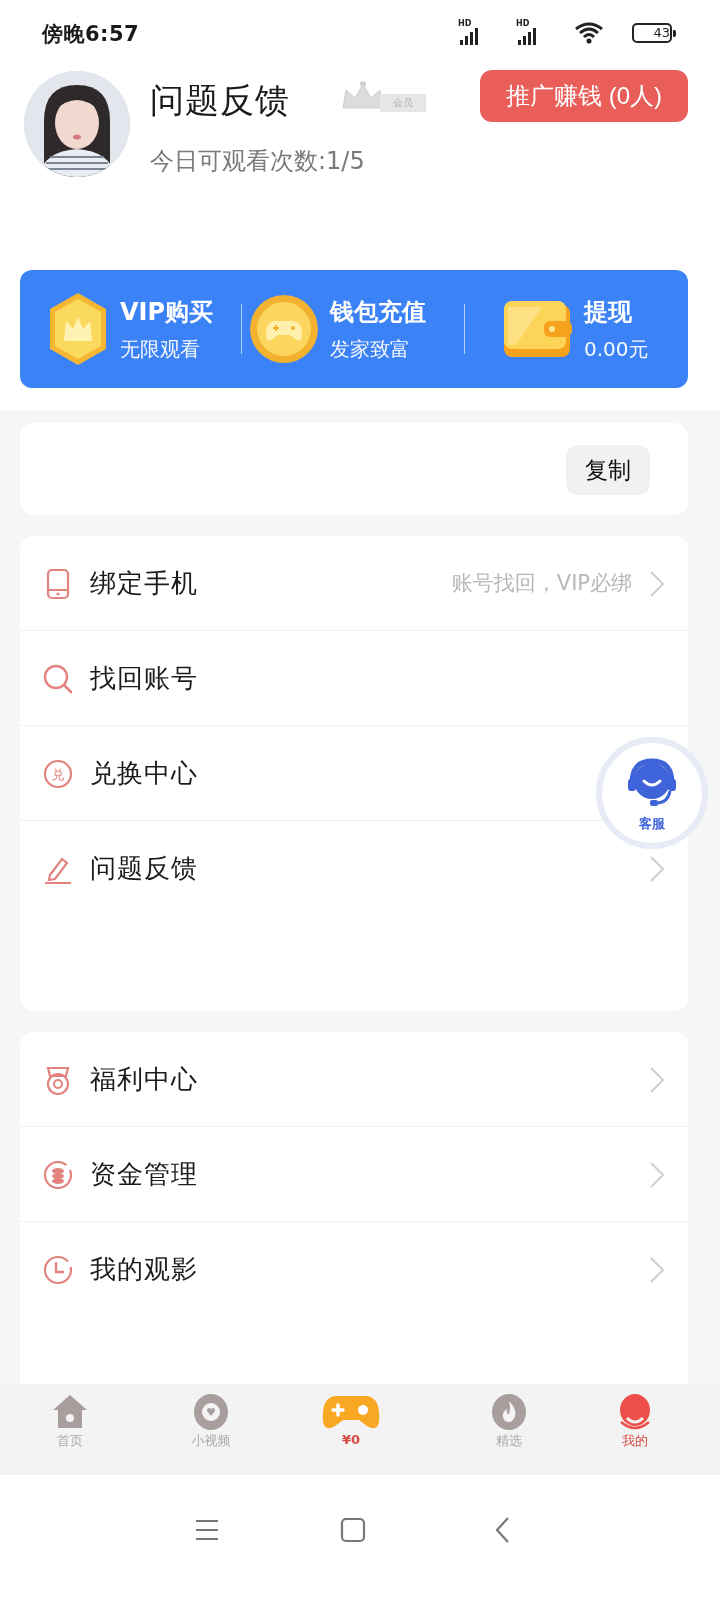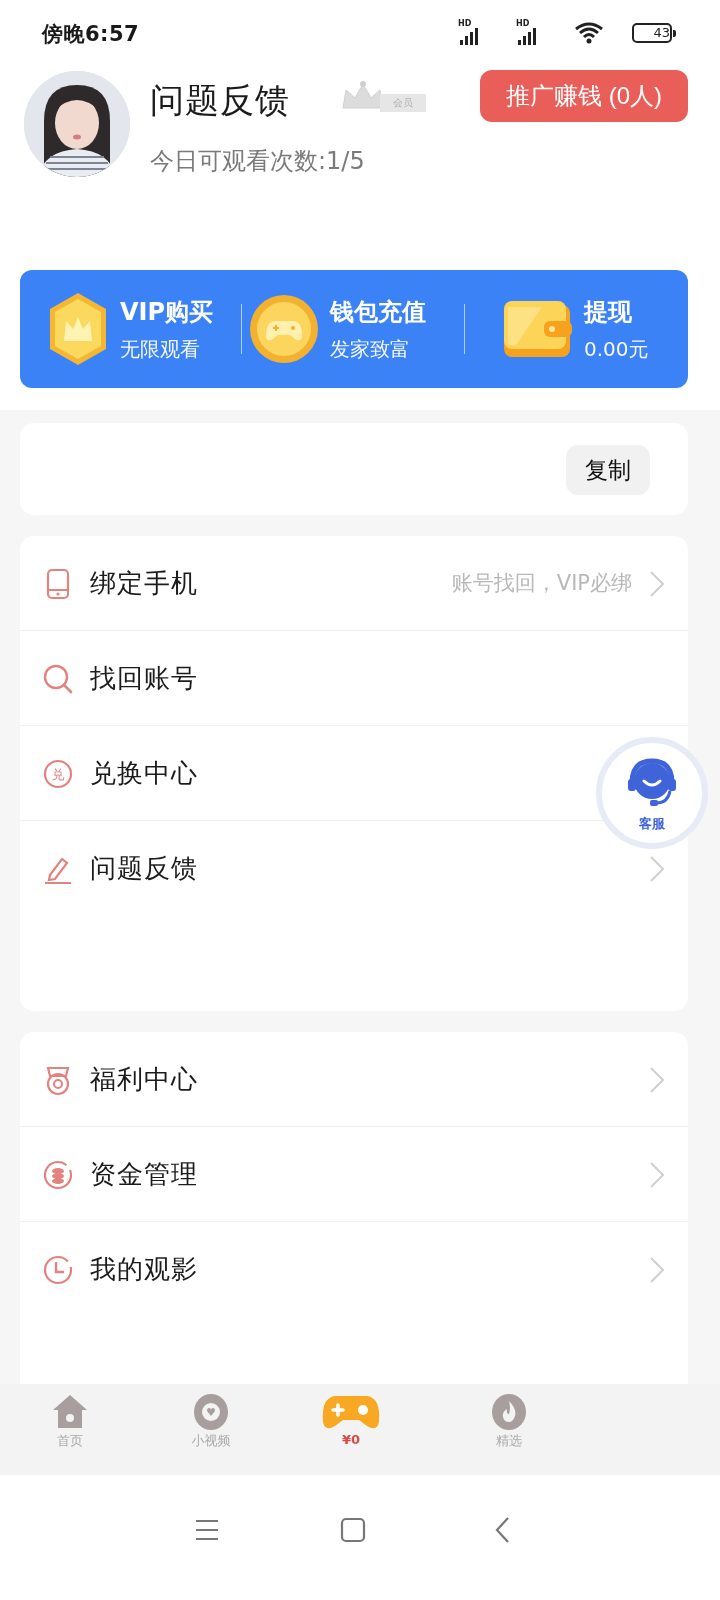--- a/index.html
+++ b/index.html
@@ -295,20 +295,28 @@
       </svg>
       <span class="tl">¥0</span>
     </div>
     <div class="tab t4p">
       <svg class="ti" viewBox="0 0 40 40">
         <ellipse cx="20" cy="20" rx="17" ry="18" fill="#a89e9e"></ellipse>
         <path d="M20 9 Q28 17 26 24 Q24 30 20 30 Q15 30 14 25 Q13 20 18 17 Q17 22 20 22 Q22 16 20 9 Z" fill="#f3f3f3"></path>
       </svg>
       <span class="tl">精选</span>
     </div>
+    <div class="tab t5p active">
+      <svg class="ti" viewBox="0 0 40 40">
+        <ellipse cx="20" cy="18" rx="15" ry="16" fill="#ee4f4a"></ellipse>
+        <path d="M12 26 Q20 34 28 26" fill="none" stroke="#f3f3f3" stroke-width="3"></path>
+        <path d="M6 30 Q20 42 34 30" fill="none" stroke="#ee4f4a" stroke-width="2.5"></path>
+      </svg>
+      <span class="tl">我的</span>
+    </div>
   </div>
 
   <div class="sysnav">
     <svg class="nb" style="left:182px" viewBox="0 0 50 50">
       <path d="M14 16 h22 M14 25 h22 M14 34 h22" stroke="#777" stroke-width="2"></path>
     </svg>
     <svg class="nb" style="left:328px" viewBox="0 0 50 50">
       <rect x="14" y="14" width="22" height="22" rx="4" fill="none" stroke="#777" stroke-width="2.2"></rect>
     </svg>
     <svg class="nb" style="left:478px" viewBox="0 0 50 50">

